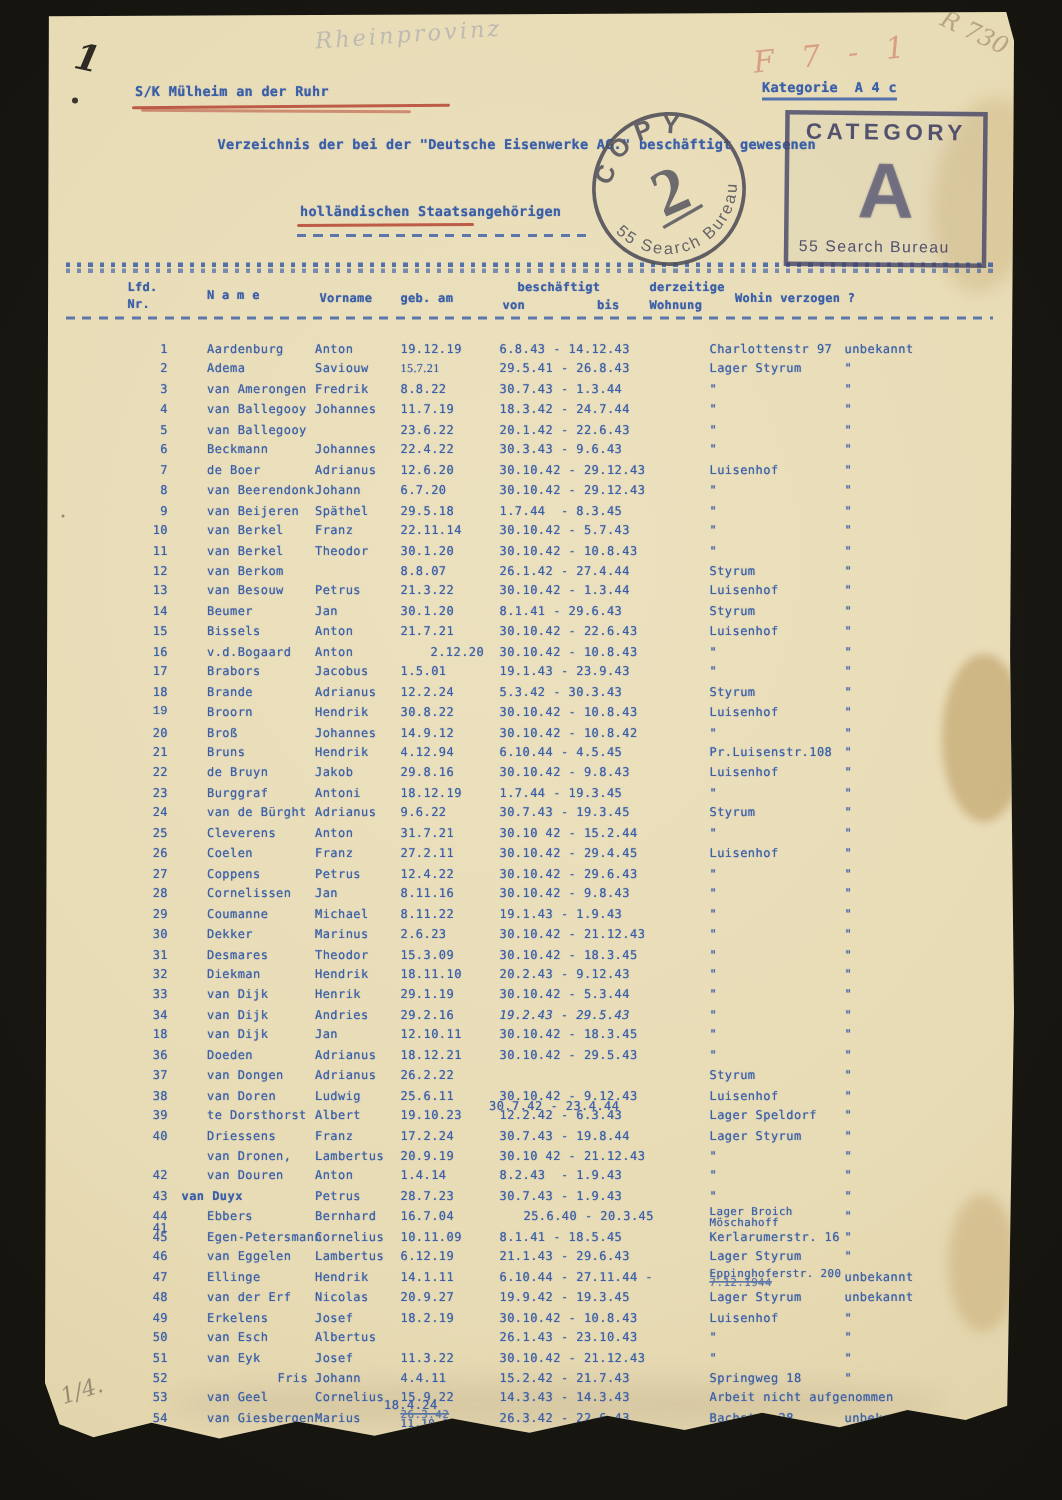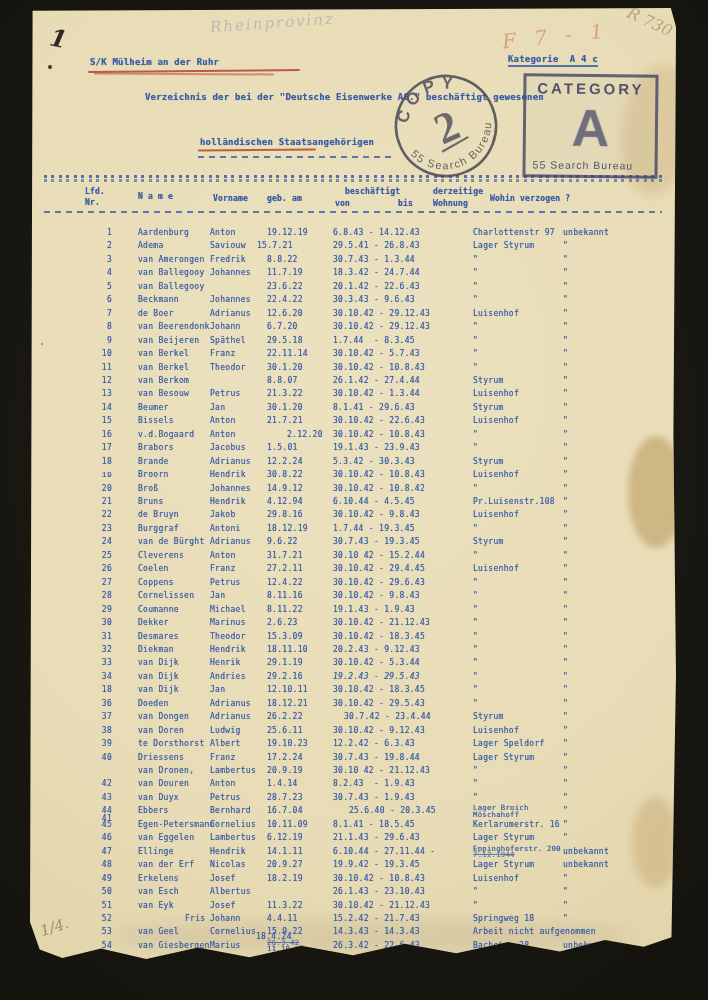--- a/index.html
+++ b/index.html
@@ -93,21 +93,21 @@
           <div class="c" style="left: 180px;"><div class="cl">Anton</div></div>
           <div class="c" style="left: 237px;"><div class="cl">19.12.19</div></div>
           <div class="c" style="left: 303px;"><div class="cl">6.8.43 - 14.12.43</div></div>
           <div class="c" style="left: 443px;"><div class="cl">Charlottenstr 97</div></div>
           <div class="c" style="left: 533px;"><div class="cl">unbekannt</div></div>
         </div>
         <div class="row" style="top: 13.45px;">
           <div class="c" style="left: 52px; width: 30px; text-align: right;"><div class="cl">2</div></div>
           <div class="c" style="left: 108px;"><div class="cl">Adema</div></div>
           <div class="c" style="left: 180px;"><div class="cl">Saviouw</div></div>
-          <div class="c" style="left: 227px;"><div class="cl">15.7.21</div></div>
+          <div class="c" style="left: 237px; font-family: Liberation Serif, serif;"><div class="cl">15.7.21</div></div>
           <div class="c" style="left: 303px;"><div class="cl">29.5.41 - 26.8.43</div></div>
           <div class="c" style="left: 443px;"><div class="cl">Lager Styrum</div></div>
           <div class="c" style="left: 533px;"><div class="cl">"</div></div>
         </div>
         <div class="row" style="top: 26.9px;">
           <div class="c" style="left: 52px; width: 30px; text-align: right;"><div class="cl">3</div></div>
           <div class="c" style="left: 108px;"><div class="cl">van Amerongen</div></div>
           <div class="c" style="left: 180px;"><div class="cl">Fredrik</div></div>
           <div class="c" style="left: 237px;"><div class="cl">8.8.22</div></div>
           <div class="c" style="left: 303px;"><div class="cl">30.7.43 - 1.3.44</div></div>
@@ -407,21 +407,21 @@
           <div class="c" style="left: 237px;"><div class="cl">18.12.21</div></div>
           <div class="c" style="left: 303px;"><div class="cl">30.10.42 - 29.5.43</div></div>
           <div class="c" style="left: 443px;"><div class="cl">"</div></div>
           <div class="c" style="left: 533px;"><div class="cl">"</div></div>
         </div>
         <div class="row" style="top: 484.2px;">
           <div class="c" style="left: 52px; width: 30px; text-align: right;"><div class="cl">37</div></div>
           <div class="c" style="left: 108px;"><div class="cl">van Dongen</div></div>
           <div class="c" style="left: 180px;"><div class="cl">Adrianus</div></div>
           <div class="c" style="left: 237px;"><div class="cl">26.2.22</div></div>
-          <div class="c" style="left: 314px;"><div class="cl">30.7.42 - 23.4.44</div></div>
+          <div class="c" style="left: 296px; margin-top: 21px;"><div class="cl">30.7.42 - 23.4.44</div></div>
           <div class="c" style="left: 443px;"><div class="cl">Styrum</div></div>
           <div class="c" style="left: 533px;"><div class="cl">"</div></div>
         </div>
         <div class="row" style="top: 497.65px;">
           <div class="c" style="left: 52px; width: 30px; text-align: right;"><div class="cl">38</div></div>
           <div class="c" style="left: 108px;"><div class="cl">van Doren</div></div>
           <div class="c" style="left: 180px;"><div class="cl">Ludwig</div></div>
           <div class="c" style="left: 237px;"><div class="cl">25.6.11</div></div>
           <div class="c" style="left: 303px;"><div class="cl">30.10.42 - 9.12.43</div></div>
           <div class="c" style="left: 443px;"><div class="cl">Luisenhof</div></div>
@@ -458,21 +458,21 @@
           <div class="c" style="left: 52px; width: 30px; text-align: right;"><div class="cl">42</div></div>
           <div class="c" style="left: 108px;"><div class="cl">van Douren</div></div>
           <div class="c" style="left: 180px;"><div class="cl">Anton</div></div>
           <div class="c" style="left: 237px;"><div class="cl">1.4.14</div></div>
           <div class="c" style="left: 303px;"><div class="cl">8.2.43  - 1.9.43</div></div>
           <div class="c" style="left: 443px;"><div class="cl">"</div></div>
           <div class="c" style="left: 533px;"><div class="cl">"</div></div>
         </div>
         <div class="row" style="top: 564.9px;">
           <div class="c" style="left: 52px; width: 30px; text-align: right;"><div class="cl">43</div></div>
-          <div class="c" style="left: 108px;"><div class="cl">van Duyx</div></div>
+          <div class="c" style="left: 91px; font-weight: bold;"><div class="cl">van Duyx</div></div>
           <div class="c" style="left: 180px;"><div class="cl">Petrus</div></div>
           <div class="c" style="left: 237px;"><div class="cl">28.7.23</div></div>
           <div class="c" style="left: 303px;"><div class="cl">30.7.43 - 1.9.43</div></div>
           <div class="c" style="left: 443px;"><div class="cl">"</div></div>
           <div class="c" style="left: 533px;"><div class="cl">"</div></div>
         </div>
         <div class="row" style="top: 578.35px;">
           <div class="c" style="left: 52px; width: 30px; text-align: right;"><div class="cl">44</div></div>
           <div class="c" style="left: 108px;"><div class="cl">Ebbers</div></div>
           <div class="c" style="left: 180px;"><div class="cl">Bernhard</div></div>

